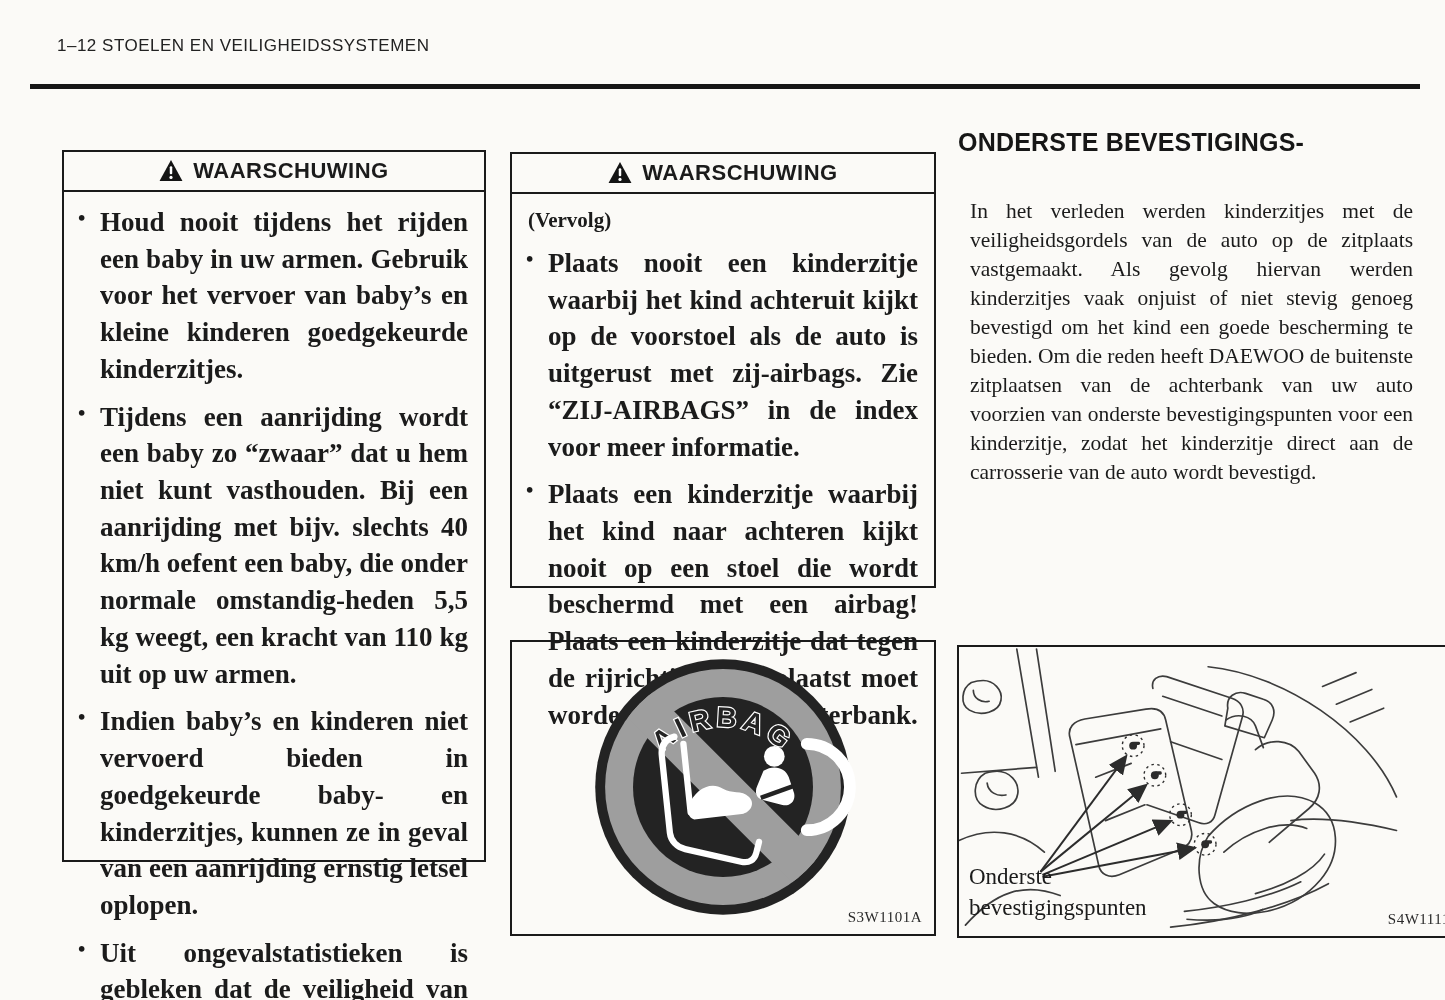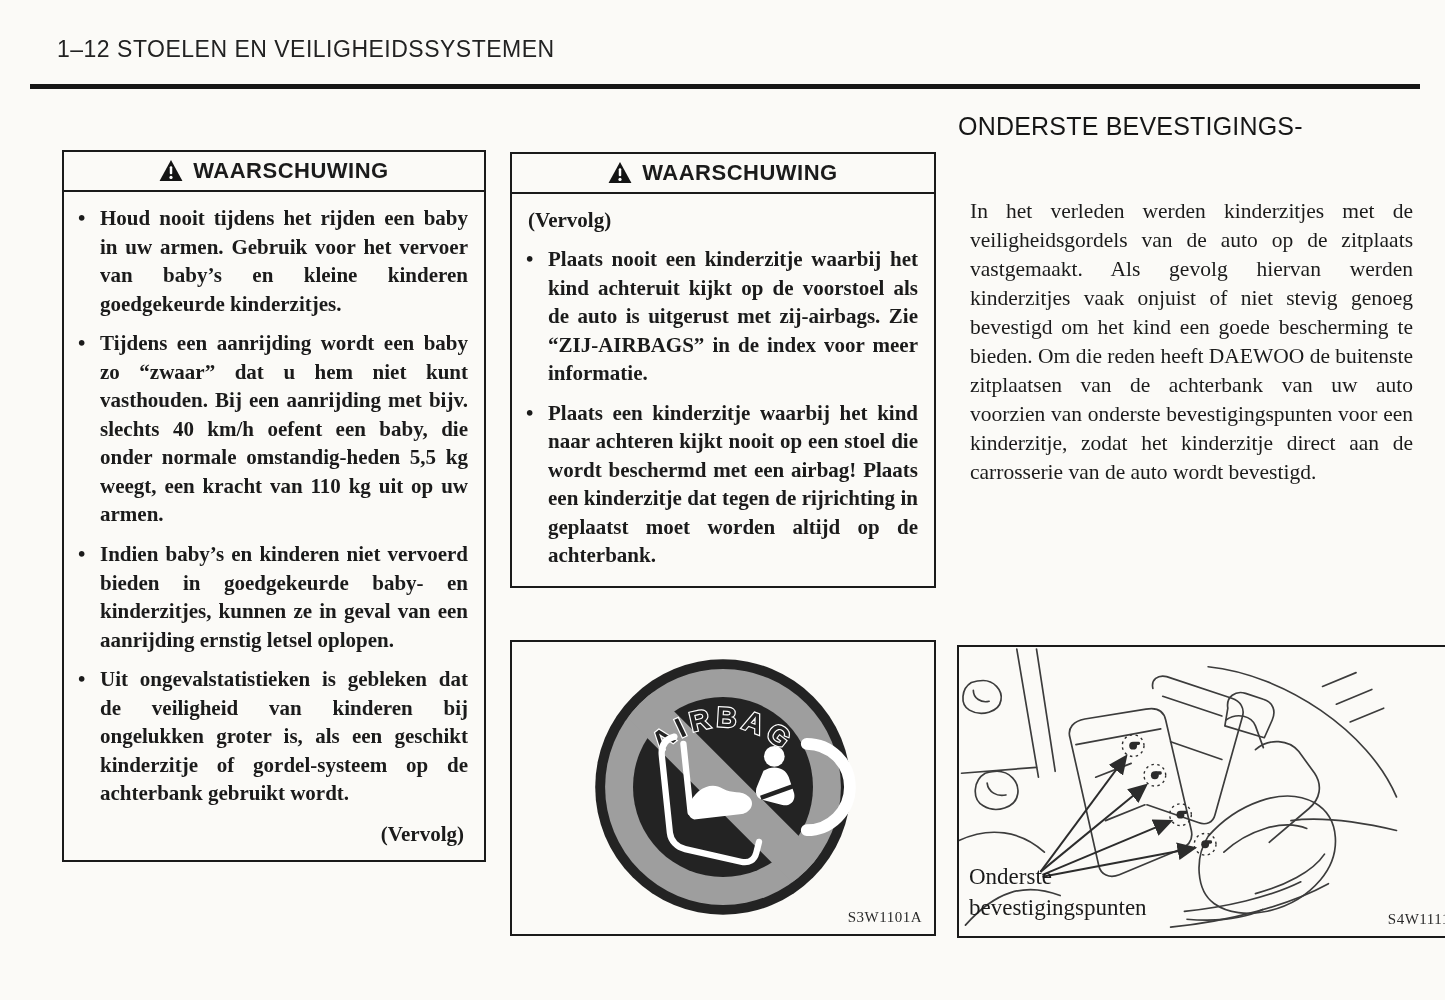--- a/index.html
+++ b/index.html
@@ -4,64 +4,64 @@
 <style>
   html,body{margin:0;padding:0;}
   body{
     width:1445px;height:1000px;position:relative;overflow:hidden;
     background:#fbfaf7;color:#1b1b1b;
     font-family:"Liberation Serif", serif;
   }
   .page-header{
     position:absolute;left:57px;top:36px;
     font-family:"Liberation Sans", sans-serif;
-    font-size:23px;letter-spacing:.5px;color:#222;
+    font-size:17px;letter-spacing:.5px;color:#222;
   }
   .rule{
     position:absolute;left:30px;top:84px;width:1390px;height:5px;background:#161616;
   }
   
   .warnbox{
     position:absolute;border:2.5px solid #1a1a1a;background:transparent;box-sizing:border-box;
   }
   .warnbox.left{left:62px;top:150px;width:424px;height:712px;}
   .warnbox.mid {left:510px;top:152px;width:426px;height:436px;}
   .warnbox-title{
     height:38px;border-bottom:2.5px solid #1a1a1a;
     display:flex;align-items:center;justify-content:center;gap:10px;
     font-family:"Liberation Sans", sans-serif;font-weight:bold;font-size:22px;letter-spacing:.5px;
   }
   .warn-icon{width:24px;height:21px;display:inline-block;margin-top:-2px;}
   .warnbox-body{padding:12px 16px 8px 14px;}
   .bullet{display:flex;margin-bottom:11px;}
   .bullet .dot{width:22px;flex:0 0 22px;font-weight:bold;font-size:21px;line-height:1.36;}
   .bullet p{
-    margin:0;flex:1;font-weight:bold;font-size:21px;line-height:1.36;
+    margin:0;flex:1;font-weight:bold;font-size:27px;line-height:1.36;
     text-align:justify;
   }
   .vervolg-top{font-weight:bold;font-size:21px;margin:2px 0 12px 2px;}
   .vervolg-bot{font-weight:bold;font-size:21px;text-align:right;margin-top:14px;padding-right:4px;}
   
   .figbox{
     position:absolute;border:2.5px solid #1a1a1a;box-sizing:border-box;background:transparent;
   }
   .figbox.airbag{left:510px;top:640px;width:426px;height:296px;}
   .figbox.anchors{left:957px;top:645px;width:518px;height:293px;}
   .figbox svg{display:block;}
   .fig-caption{
     position:absolute;right:12px;bottom:8px;
     font-family:Liberation Serif, serif;font-size:15px;color:#2a2a2a;letter-spacing:.5px;
   }
   .fig-label{
     position:absolute;left:10px;bottom:12px;font-size:23px;color:#1b1b1b;line-height:1.38;
   }
   
   .section-heading{
-    position:absolute;left:958px;top:112px;
-    font-family:"Liberation Sans", sans-serif;font-weight:normal;font-size:25px;line-height:1.18;color:#161616;
+    position:absolute;left:958px;top:128px;
+    font-family:"Liberation Sans", sans-serif;font-weight:bold;font-size:25px;line-height:1.18;color:#161616;
     letter-spacing:.2px;
   }
   .section-body{
     position:absolute;left:958px;top:185px;width:443px;
     font-size:21.5px;line-height:1.35;text-align:justify;margin:12px;
   }
 </style>
 </head>
 <body>
 

